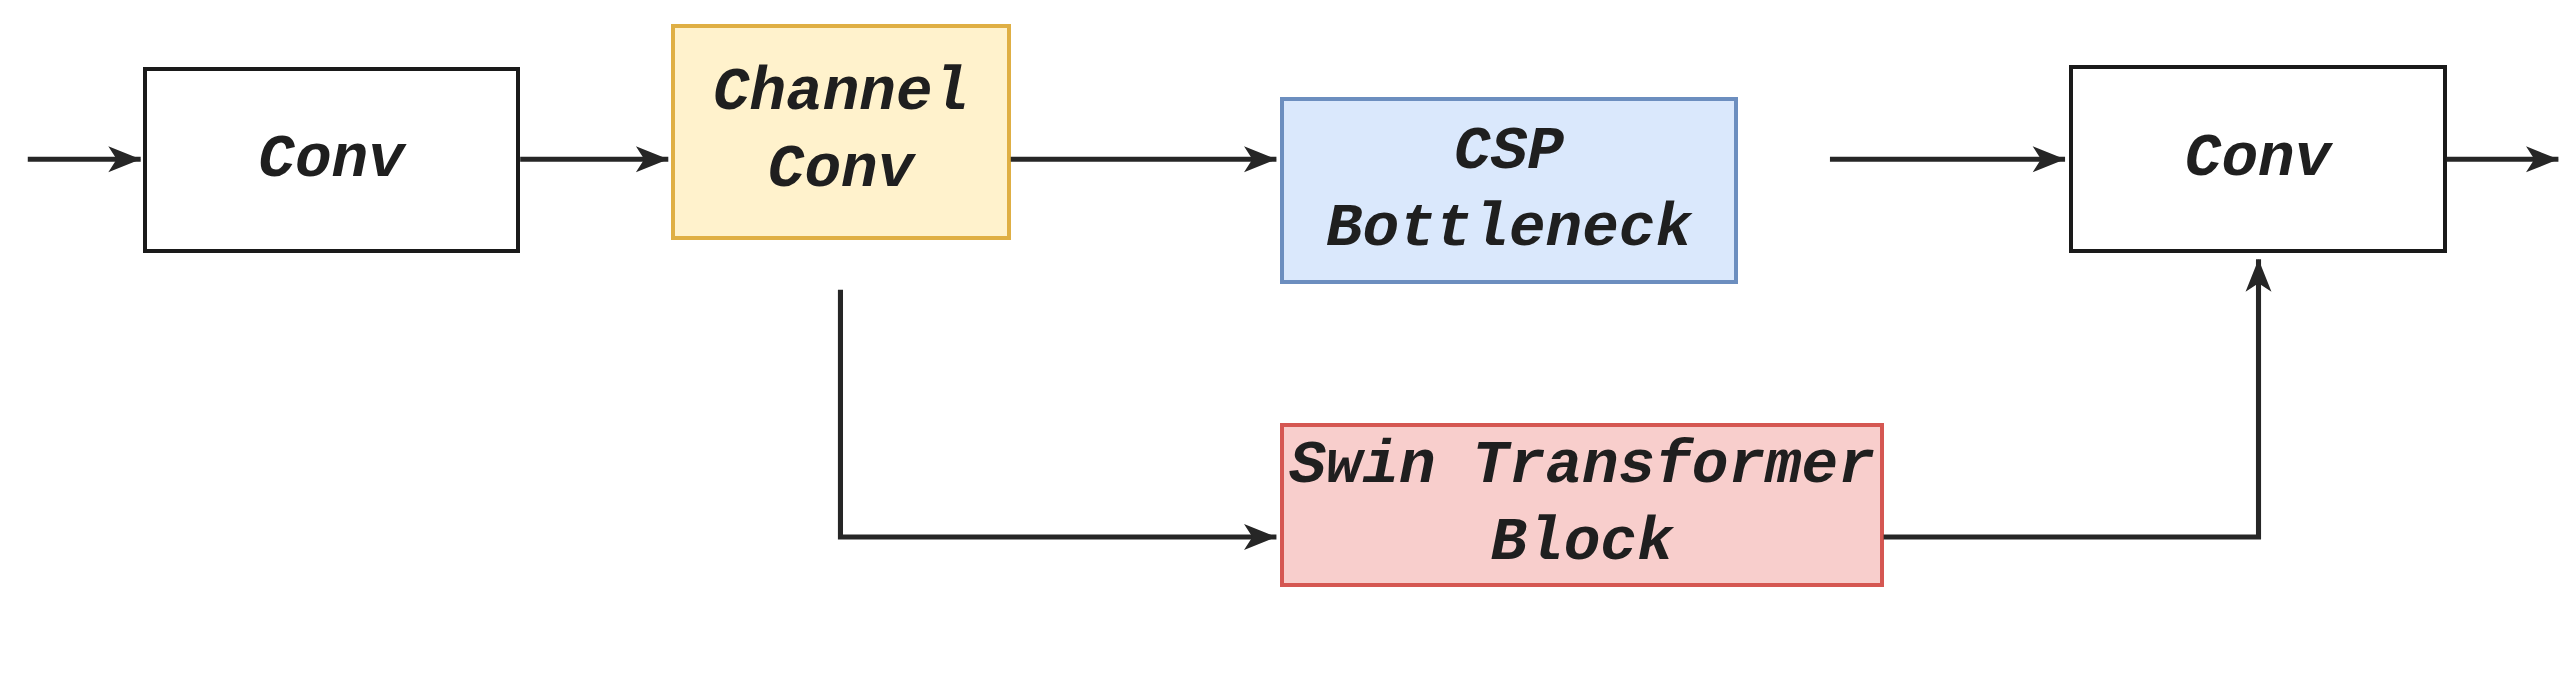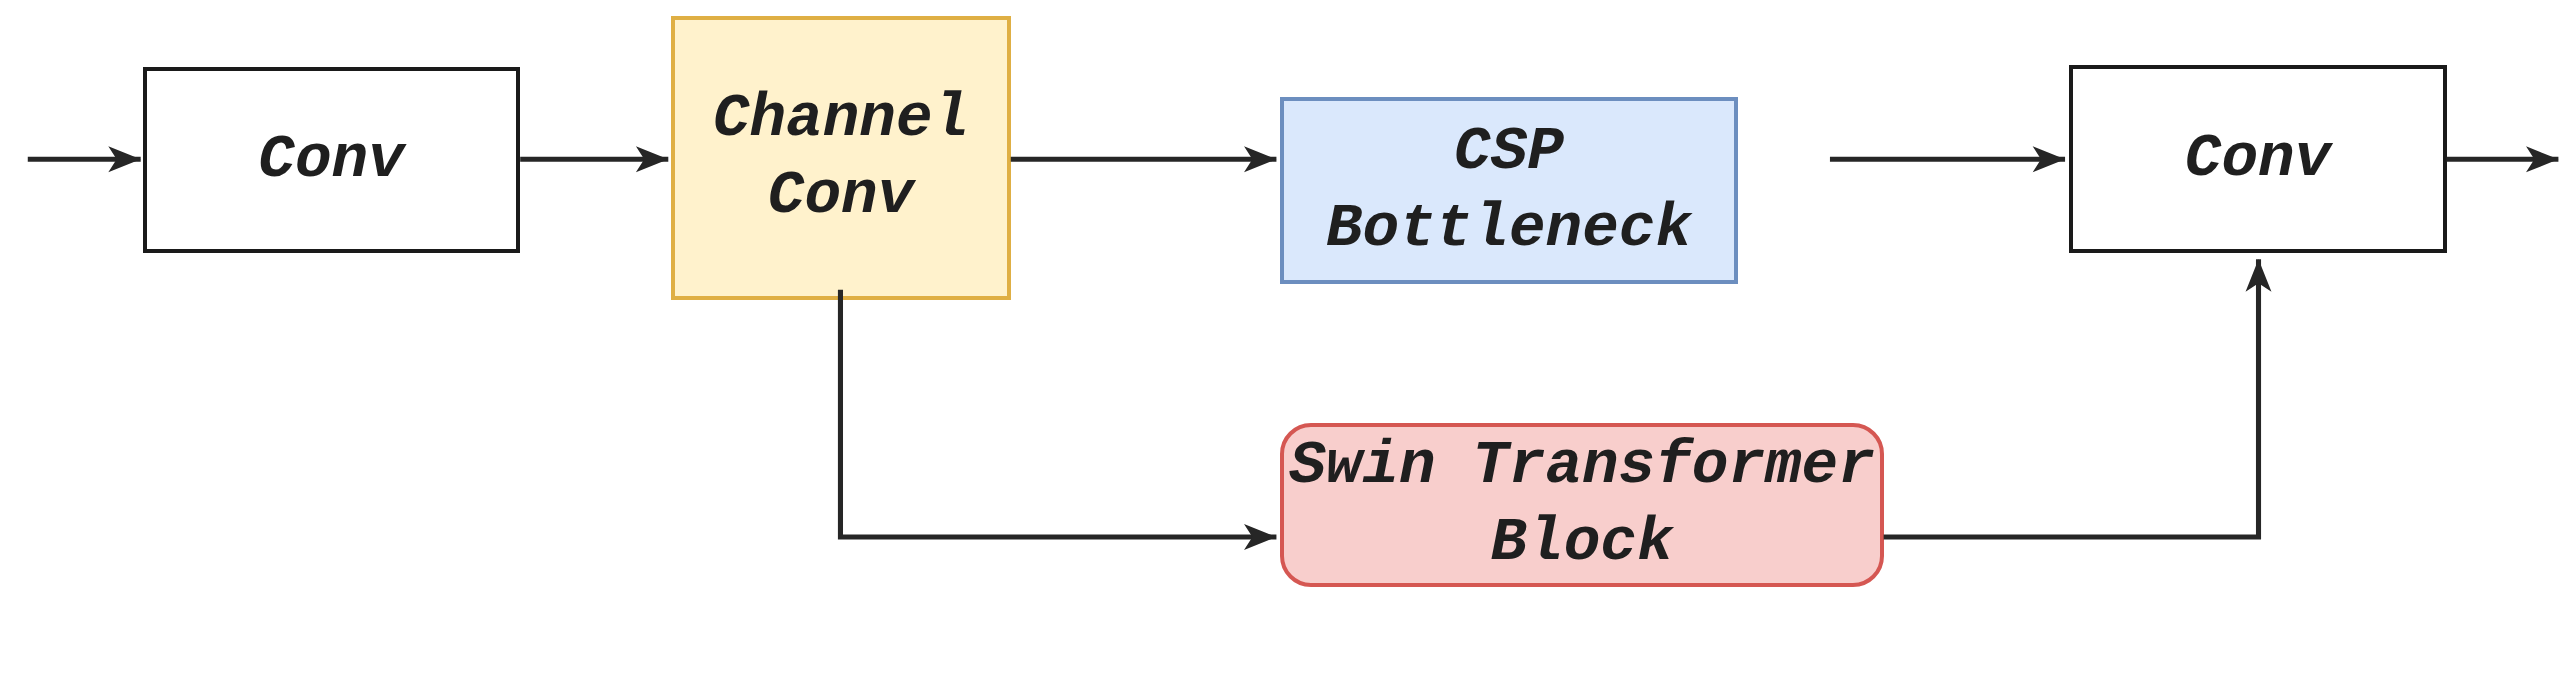--- a/index.html
+++ b/index.html
@@ -27,23 +27,23 @@
     color:var(--ink);
     font-size:61px;line-height:1.26;
     box-sizing:border-box;
   }
   .node-plain{background:var(--white-fill);border:4.6px solid var(--black-border);}
   .node-yellow{background:var(--yellow-fill);border:4.6px solid var(--yellow-border);}
   .node-blue{background:var(--blue-fill);border:4.6px solid var(--blue-border);}
   .node-pink{background:var(--pink-fill);border:4.6px solid var(--pink-border);}
 
   #conv-in {left:143px;top:67px;width:377px;height:186px;}
-  #channel-split{left:671px;top:16px;width:340px;height:284px;}
+  #channel-split{left:671px;top:24px;width:340px;height:216px;}
   #csp-bottleneck{left:1280px;top:65px;width:458px;height:187px;margin-top:32px;}
-  #swin-block{left:1280px;top:423px;width:604px;height:164px;border-radius:31px;}
+  #swin-block{left:1280px;top:423px;width:604px;height:164px;}
   #conv-out{left:2069px;top:65px;width:378px;height:188px;}
 
   svg.wires{position:absolute;left:0;top:0;pointer-events:none;}
   svg.wires polyline, svg.wires line{
     fill:none;stroke:var(--edge);stroke-width:5.5px;
   }
 </style>
 </head>
 <body>
 

